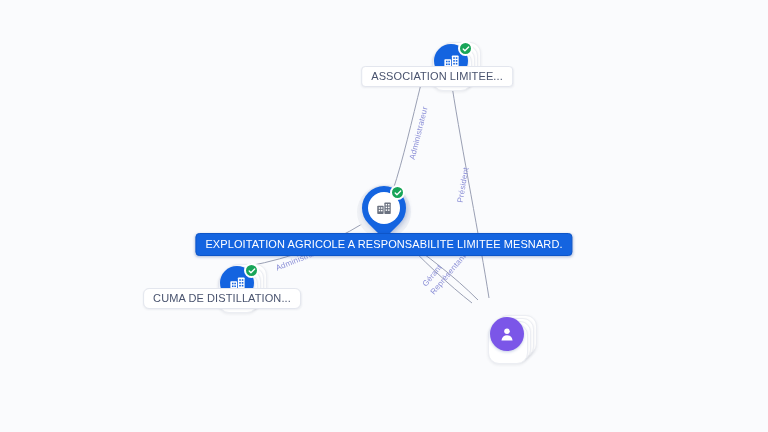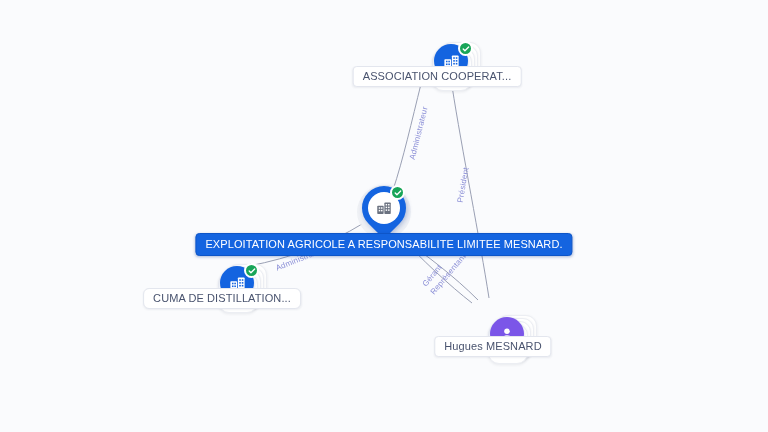--- a/index.html
+++ b/index.html
@@ -235,21 +235,21 @@
           <rect x="17.4" y="13.8" width="2" height="2" fill="#1464e0"></rect>
         </svg>
       </div>
       <div class="badge-check">
         <svg width="8" height="8" viewBox="0 0 12 12" aria-hidden="true">
           <path d="M1.8 6.1 L4.4 8.7 L10 3.1" fill="none" stroke="#ffffff" stroke-width="2" stroke-linecap="round" stroke-linejoin="round"></path>
         </svg>
       </div>
     </div>
   </div>
-  <div class="node-label" style="left:437px; top:66px;">ASSOCIATION COOPERAT...</div>
+  <div class="node-label" style="left:437px; top:66px;">ASSOCIATION LIMITEE...</div>
 
   <div class="node" style="left:223px; top:269px;">
     <div class="node-stack">
       <div class="card c1"></div>
       <div class="card c2"></div>
       <div class="card c3"></div>
       <div class="card c4"></div>
       <div class="node-icon">
         <svg width="19" height="19" viewBox="0 0 24 24" aria-hidden="true">
           <rect x="3" y="9" width="8.5" height="11" rx="1" fill="#ffffff"></rect>
@@ -282,21 +282,20 @@
       <div class="card c3"></div>
       <div class="card c4"></div>
       <div class="node-icon person">
         <svg width="18" height="18" viewBox="0 0 24 24" aria-hidden="true">
           <circle cx="12" cy="8.4" r="3.7" fill="#ffffff"></circle>
           <path d="M4.6 20.5 C5.2 15.8 8.3 13.6 12 13.6 C15.7 13.6 18.8 15.8 19.4 20.5 Z" fill="#ffffff"></path>
         </svg>
       </div>
     </div>
   </div>
-  <div class="node-label" style="left:493px; top:336px;">Hugues MESNARD</div>
 
   <div class="node" style="left:384px; top:212px;">
     <div class="pin-halo"></div>
     <div class="pin-wrap">
       <div class="pin-shape"></div>
       <div class="pin-inner">
         <svg width="18" height="18" viewBox="0 0 24 24" aria-hidden="true">
           <rect x="3" y="9" width="8.5" height="11" rx="1" fill="#6b7280"></rect>
           <rect x="12.5" y="4.5" width="8.5" height="15.5" rx="1" fill="#6b7280"></rect>
           <rect x="5" y="11" width="2" height="2" fill="#ffffff"></rect>

